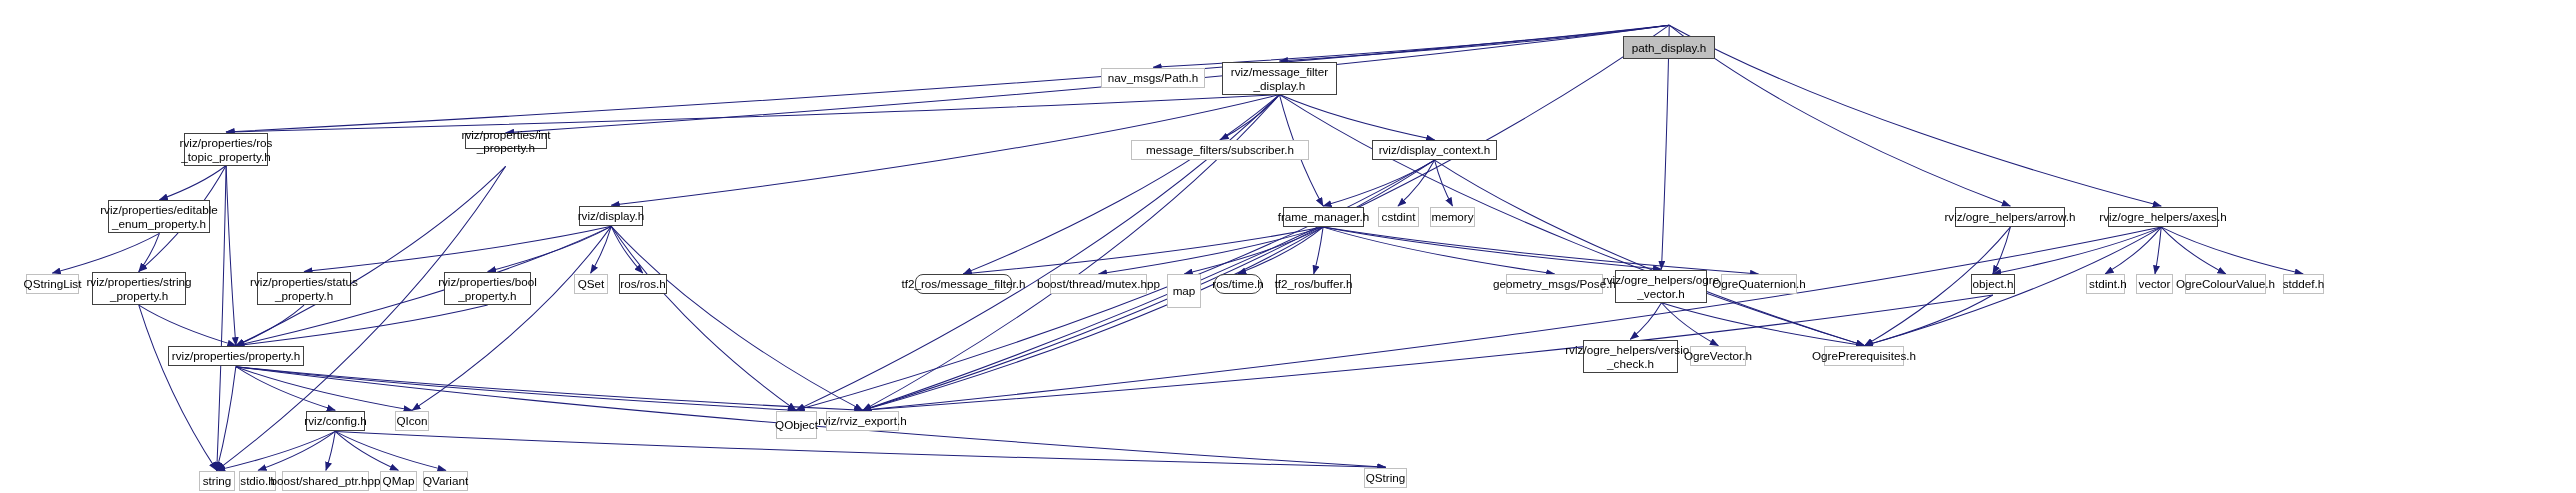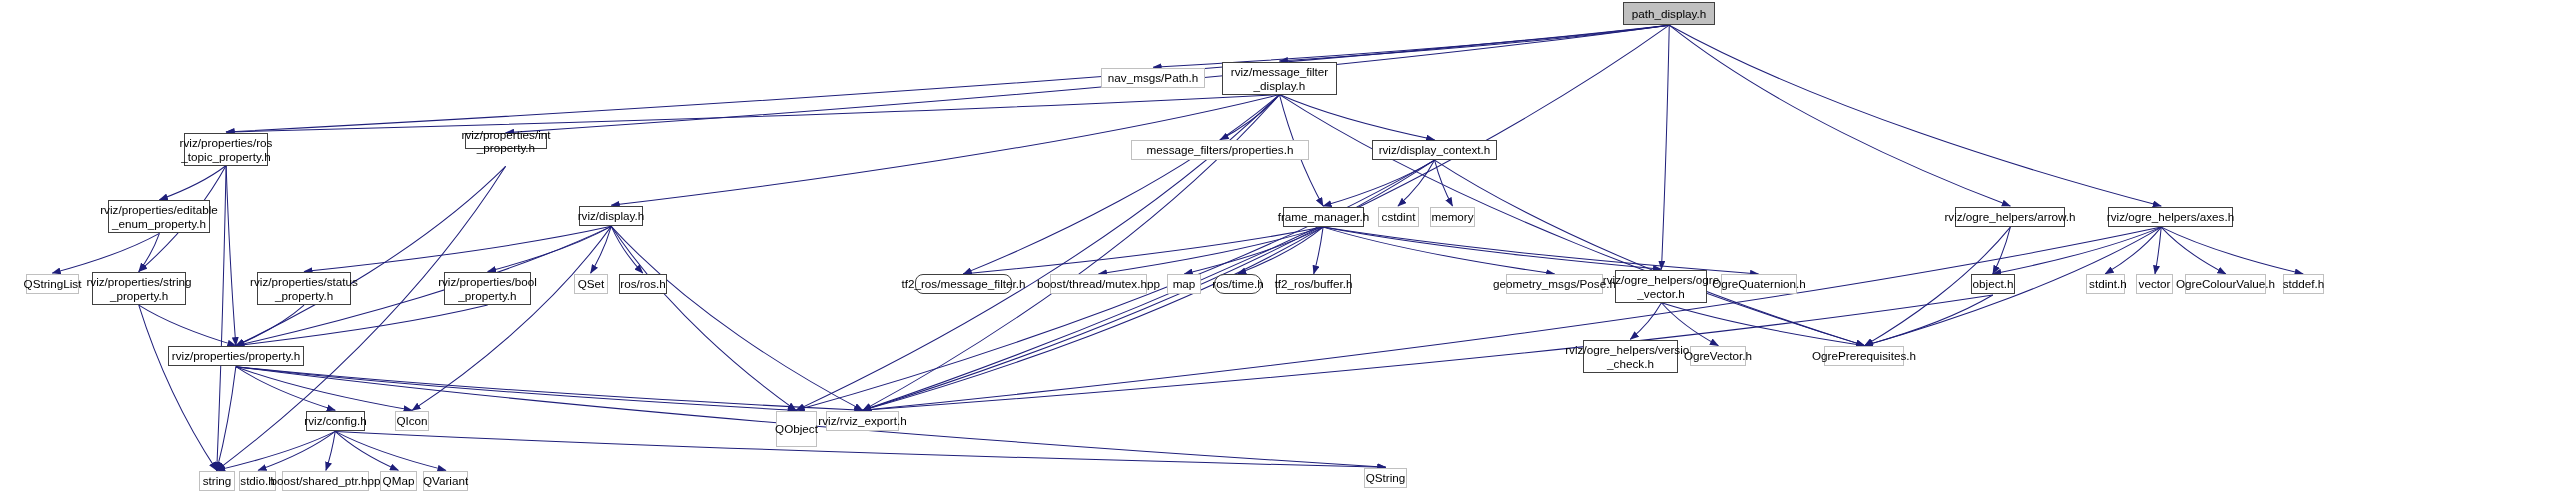--- a/index.html
+++ b/index.html
@@ -23,21 +23,21 @@
     line-height:1.12;
     color:#000000;
     background:#ffffff;
     border:0.8px solid #c0c0c0;
     font-size:11.7px;
     white-space:pre-line;
     padding:0.8px 3.1px;
     z-index:5;
   }
   .node.strong{border:1.2px solid #404040;}
-  .node.root{background:#c0c0c0;border:1.2px solid #404040;}
+  .node.root{background:#c0c0c0;border:1.2px solid #404040;margin-top:34px;}
 </style>
 </head>
 <body>
 
 <div id="canvas">
   <svg id="edges" viewBox="0 0 3304 633">
       <defs>
         <marker id="ah" markerWidth="9" markerHeight="7" refX="8.4" refY="3.5" orient="auto" markerUnits="strokeWidth">
           <path d="M0,0 L9,3.5 L0,7 z" fill="#1f1f7a"></path>
         </marker>
@@ -122,61 +122,61 @@
       <path d="M2556,378 C2121.15,444.6 1512.3600000000001,496.4 1106.5,526" fill="none" stroke="#1f1f7a" stroke-width="1.3" marker-end="url(#ah)"></path>
     </svg>
 <div class="node root" style="left: 1623px; top: 1.6px; width: 92px; height: 23.4px;">path_display.h</div>
     <div class="node weak" style="left: 1101px; top: 68px; width: 104px; height: 20px;">nav_msgs/Path.h</div>
     <div class="node strong" style="left: 1222px; top: 62px; width: 115px; height: 33px;">rviz/message_filter
 _display.h</div>
     <div class="node strong" style="left: 184px; top: 133px; width: 84px; height: 33px;">rviz/properties/ros
 _topic_property.h</div>
     <div class="node strong" style="left: 465px; top: 133px; width: 82px; height: 16px;">rviz/properties/int
 _property.h</div>
-    <div class="node weak" style="left: 1131px; top: 140px; width: 178px; height: 19.5px;">message_filters/properties.h</div>
+    <div class="node weak" style="left: 1131px; top: 140px; width: 178px; height: 19.5px;">message_filters/subscriber.h</div>
     <div class="node strong" style="left: 1372px; top: 140px; width: 125px; height: 19.5px;">rviz/display_context.h</div>
     <div class="node strong" style="left: 108px; top: 200px; width: 102px; height: 33px;">rviz/properties/editable
 _enum_property.h</div>
     <div class="node strong" style="left: 579px; top: 206px; width: 64px; height: 20px;">rviz/display.h</div>
     <div class="node strong" style="left: 1283px; top: 207px; width: 81px; height: 20px;">frame_manager.h</div>
     <div class="node weak" style="left: 1378px; top: 207px; width: 41px; height: 20px;">cstdint</div>
     <div class="node weak" style="left: 1430px; top: 207px; width: 45px; height: 20px;">memory</div>
     <div class="node strong" style="left: 1955px; top: 207px; width: 110px; height: 20px;">rviz/ogre_helpers/arrow.h</div>
-    <div class="node strong" style="left: 2108px; top: 207px; width: 125px; height: 20px;">rviz/ogre_helpers/axes.h</div>
+    <div class="node strong" style="left: 2108px; top: 207px; width: 110px; height: 20px;">rviz/ogre_helpers/axes.h</div>
     <div class="node weak" style="left: 26px; top: 274px; width: 53px; height: 20px;">QStringList</div>
     <div class="node strong" style="left: 92px; top: 272px; width: 94px; height: 33px;">rviz/properties/string
 _property.h</div>
     <div class="node strong" style="left: 257px; top: 272px; width: 94px; height: 33px;">rviz/properties/status
 _property.h</div>
     <div class="node strong" style="left: 444px; top: 272px; width: 87px; height: 33px;">rviz/properties/bool
 _property.h</div>
     <div class="node weak" style="left: 574px; top: 274px; width: 34px; height: 20px;">QSet</div>
     <div class="node strong" style="left: 619px; top: 274px; width: 48px; height: 20px;">ros/ros.h</div>
     <div class="node strong" style="left: 915px; top: 274px; width: 97px; height: 20px; border-radius: 8px;">tf2_ros/message_filter.h</div>
     <div class="node weak" style="left: 1050px; top: 274px; width: 97px; height: 20px;">boost/thread/mutex.hpp</div>
-    <div class="node weak" style="left: 1167px; top: 274px; width: 34px; height: 20px;">map</div>
+    <div class="node weak" style="left: 1167px; top: 274px; width: 34px; height: 34px;">map</div>
     <div class="node strong" style="left: 1214px; top: 274px; width: 48px; height: 20px; border-radius: 10px;">ros/time.h</div>
     <div class="node strong" style="left: 1276px; top: 274px; width: 75px; height: 20px;">tf2_ros/buffer.h</div>
     <div class="node weak" style="left: 1506px; top: 274px; width: 97px; height: 20px;">geometry_msgs/Pose.h</div>
     <div class="node strong" style="left: 1615px; top: 270px; width: 92px; height: 33px;">rviz/ogre_helpers/ogre
 _vector.h</div>
     <div class="node weak" style="left: 1721px; top: 274px; width: 76px; height: 20px;">OgreQuaternion.h</div>
     <div class="node strong" style="left: 1971px; top: 274px; width: 44px; height: 20px;">object.h</div>
     <div class="node weak" style="left: 2086px; top: 274px; width: 39px; height: 20px; padding-left: 8px;">stdint.h</div>
     <div class="node weak" style="left: 2136px; top: 274px; width: 37px; height: 20px;">vector</div>
     <div class="node weak" style="left: 2185px; top: 274px; width: 81px; height: 20px;">OgreColourValue.h</div>
     <div class="node weak" style="left: 2283px; top: 274px; width: 41px; height: 20px;">stddef.h</div>
     <div class="node strong" style="left: 168px; top: 346px; width: 136px; height: 20px;">rviz/properties/property.h</div>
     <div class="node strong" style="left: 1583px; top: 340px; width: 95px; height: 33px;">rviz/ogre_helpers/version
 _check.h</div>
     <div class="node weak" style="left: 1690px; top: 346px; width: 56px; height: 20px;">OgreVector.h</div>
     <div class="node weak" style="left: 1824px; top: 346px; width: 80px; height: 20px;">OgrePrerequisites.h</div>
     <div class="node strong" style="left: 306px; top: 411px; width: 59px; height: 20px;">rviz/config.h</div>
     <div class="node weak" style="left: 395px; top: 411px; width: 34px; height: 20px;">QIcon</div>
-    <div class="node weak" style="left: 776px; top: 411px; width: 41px; height: 36px;">QObject</div>
+    <div class="node weak" style="left: 776px; top: 411px; width: 41px; height: 28px;">QObject</div>
     <div class="node weak" style="left: 826px; top: 411px; width: 73px; height: 20px;">rviz/rviz_export.h</div>
     <div class="node weak" style="left: 199px; top: 471px; width: 36px; height: 20px;">string</div>
     <div class="node weak" style="left: 239px; top: 471px; width: 37px; height: 20px;">stdio.h</div>
     <div class="node weak" style="left: 282px; top: 471px; width: 87px; height: 20px;">boost/shared_ptr.hpp</div>
     <div class="node weak" style="left: 380px; top: 471px; width: 37px; height: 20px;">QMap</div>
     <div class="node weak" style="left: 423px; top: 471px; width: 45px; height: 20px;">QVariant</div>
     <div class="node weak" style="left: 1364px; top: 468px; width: 43px; height: 20px;">QString</div>
   </div>
 
 

